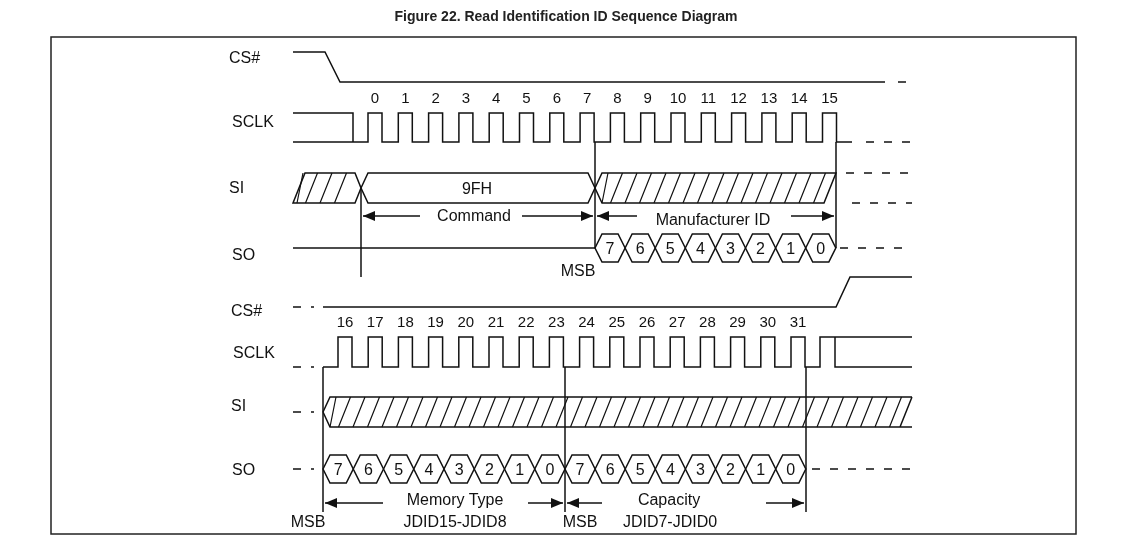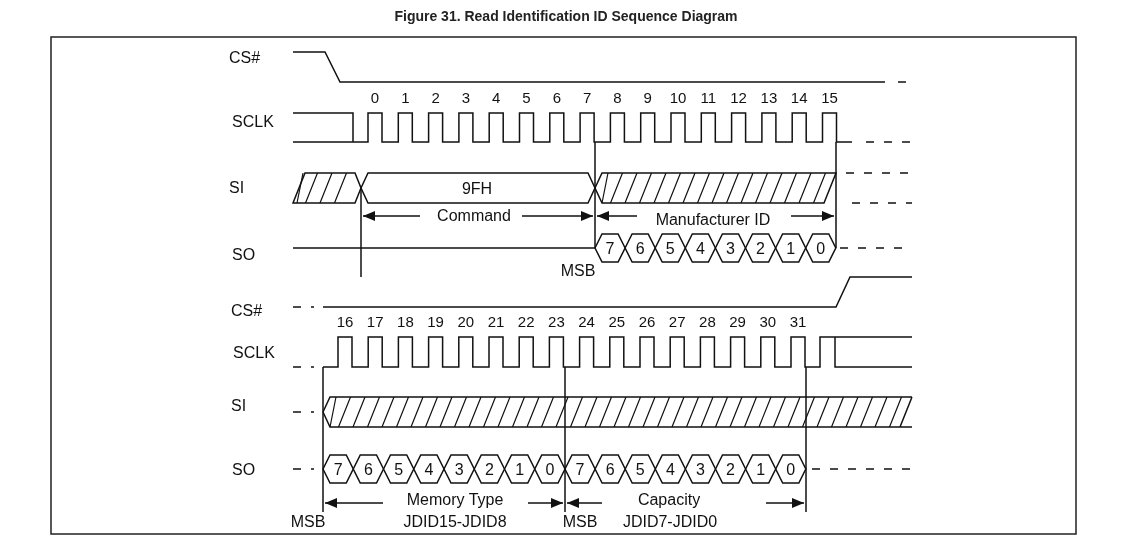--- a/index.html
+++ b/index.html
@@ -4,21 +4,21 @@
 <style>
   html, body { margin: 0; padding: 0; background: #ffffff; }
   body { width: 1132px; height: 554px; position: relative; overflow: hidden; font-family: "Liberation Sans", sans-serif; }
   .fig-title { position: absolute; left: 0; top: 8px; width: 1132px; text-align: center; font-size: 14px; font-weight: bold; color: #222; font-family: "Liberation Sans", sans-serif; }
   svg { position: absolute; left: 0; top: 0; }
   svg text { font-family: "Liberation Sans", sans-serif; fill: #111; }
 </style>
 </head>
 <body>
 
-<div class="fig-title">Figure 31. Read Identification ID Sequence Diagram</div>
+<div class="fig-title">Figure 22. Read Identification ID Sequence Diagram</div>
 
 <svg id="diagram" width="1132" height="554" viewBox="0 0 1132 554" xmlns="http://www.w3.org/2000/svg">
   <defs>
     <marker id="arrowR" markerWidth="12" markerHeight="10" refX="12" refY="5" orient="auto" markerUnits="userSpaceOnUse">
       <path d="M0,0 L12,5 L0,10 Z" fill="#111"></path>
     </marker>
     <marker id="arrowL" markerWidth="12" markerHeight="10" refX="0" refY="5" orient="auto" markerUnits="userSpaceOnUse">
       <path d="M12,0 L0,5 L12,10 Z" fill="#111"></path>
     </marker>
   </defs>

